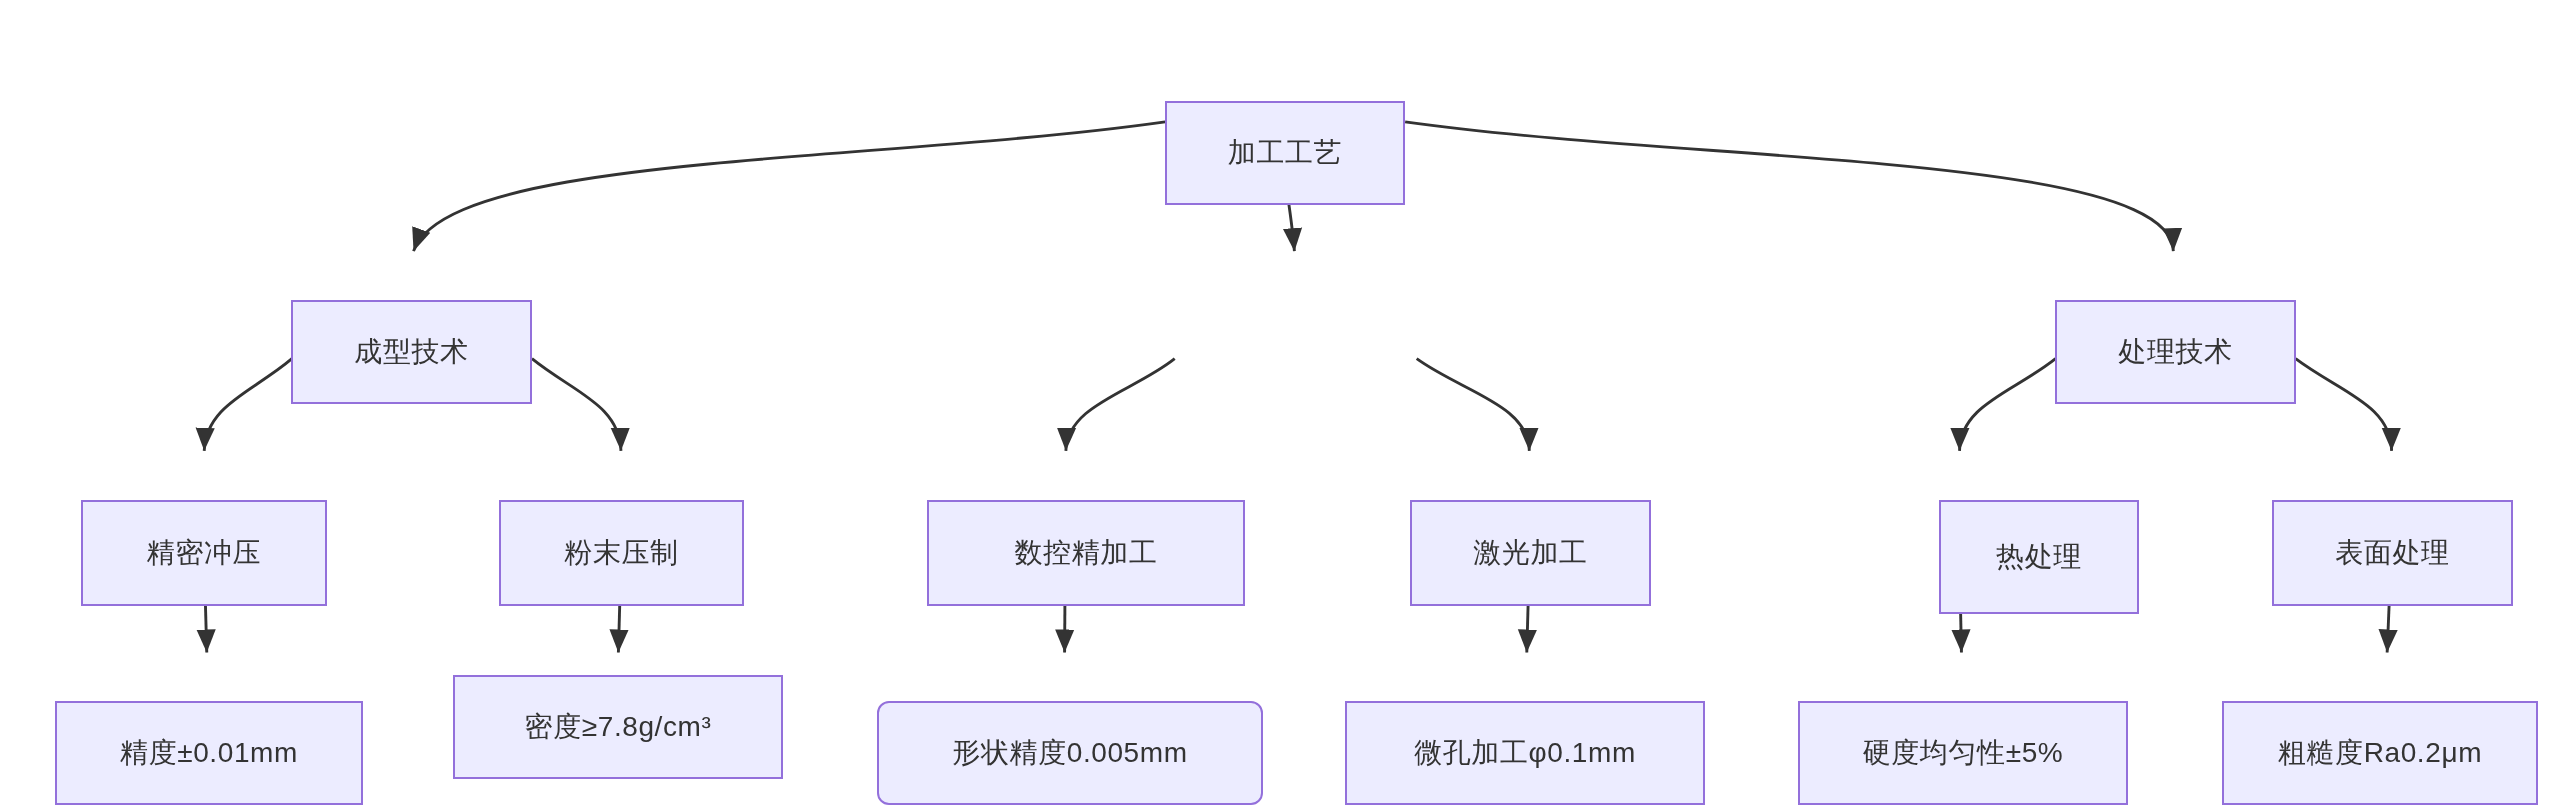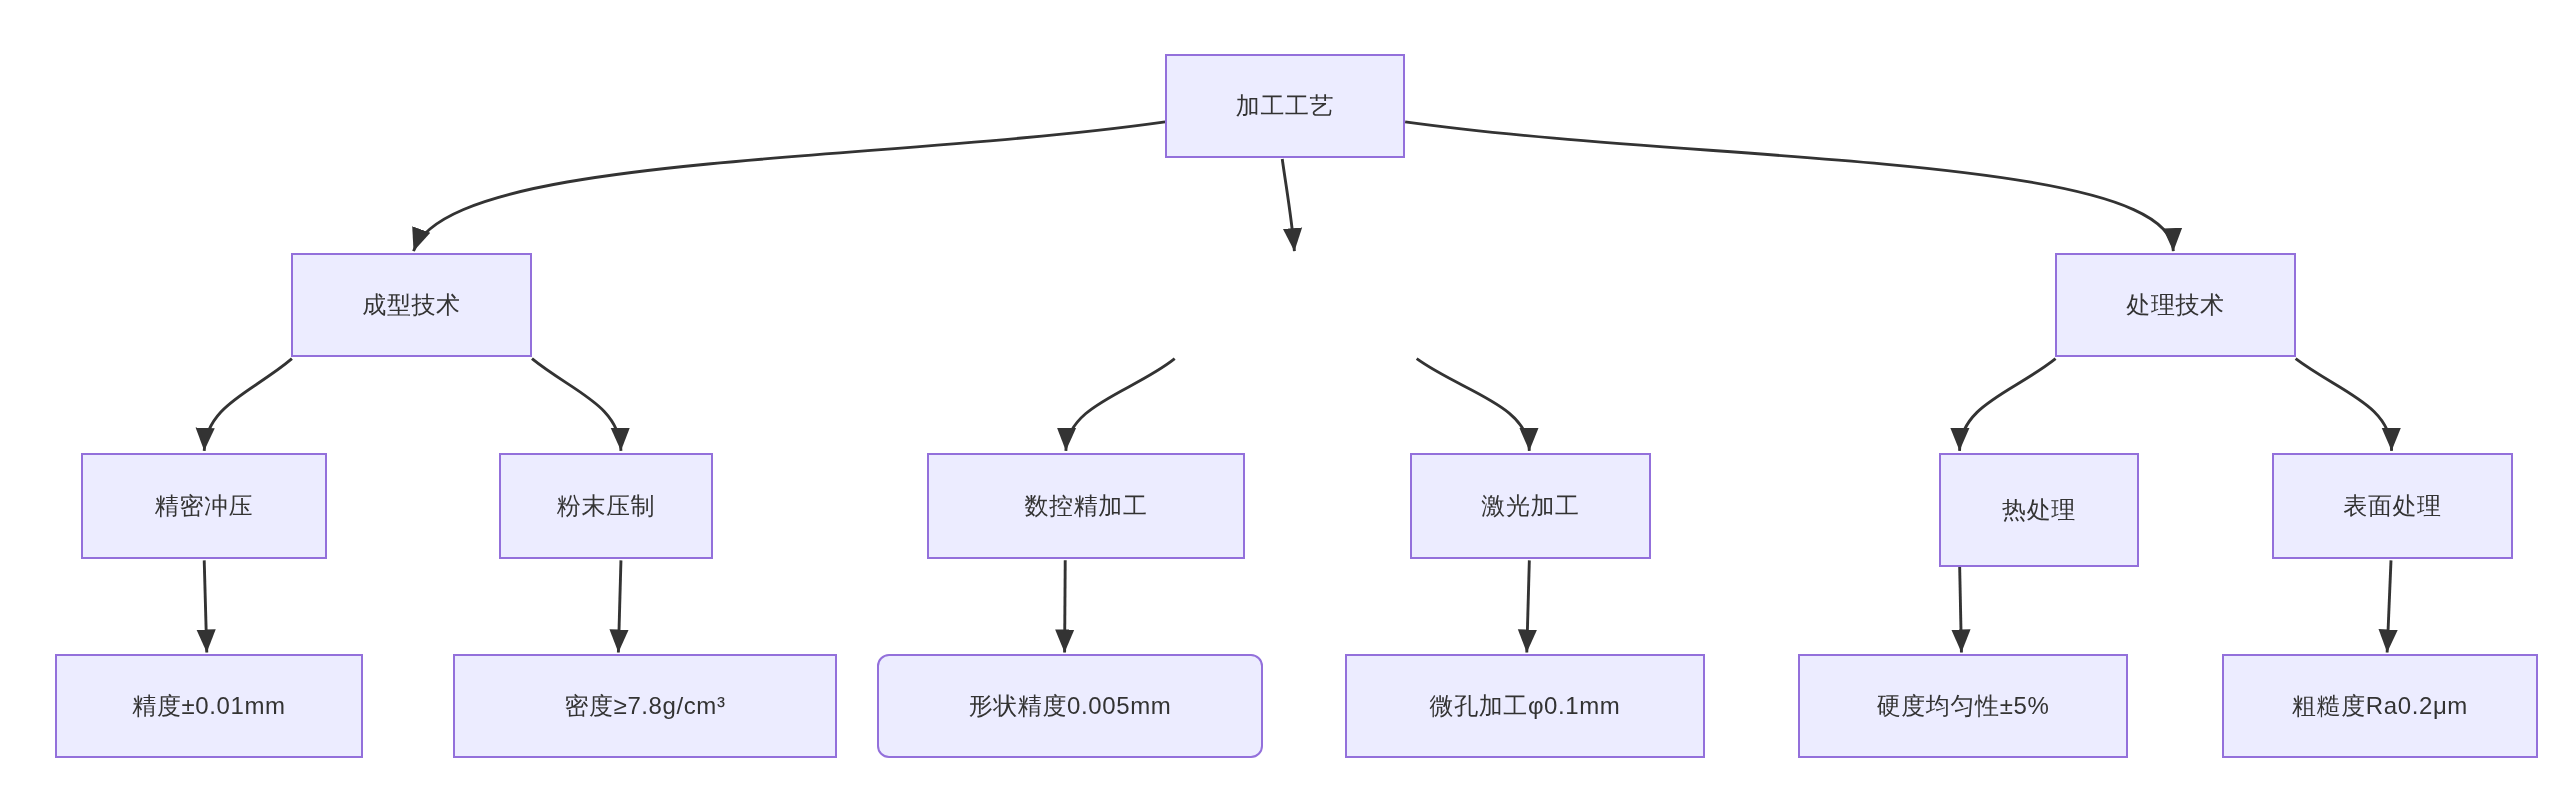--- a/index.html
+++ b/index.html
@@ -27,27 +27,28 @@
     stroke: #333333;
     stroke-width: 4.5px;
   }
   .node {
     position: absolute;
     z-index: 2;
     box-sizing: border-box;
     background: #ECECFF;
     border: 2.2px solid #9370DB;
     color: #333333;
-    font-size: 24px;
+    font-size: 28px;
     display: flex;
     align-items: center;
     justify-content: center;
     text-align: center;
     letter-spacing: 0.6px;
     white-space: nowrap;
+    margin-top: 47px;
   }
 </style>
 </head>
 <body>
 
 <div id="canvas">
 
   <svg id="edge-layer" viewBox="0 0 4024 1260" xmlns="http://www.w3.org/2000/svg">
     <defs>
       <marker id="arrow" markerUnits="userSpaceOnUse" markerWidth="40" markerHeight="40" refX="36" refY="20" orient="auto">
@@ -73,27 +74,27 @@
     <path class="edge" d="M 3061,875 L 3064,1019" marker-end="url(#arrow)"></path>
     <path class="edge" d="M 3735,875 L 3729,1019" marker-end="url(#arrow)"></path>
   </svg>
 
   <div class="node" style="left:1165px; top:54px; width:240px; height:104px;">加工工艺</div>
 
   <div class="node" style="left:291px; top:253px; width:241px; height:104px;">成型技术</div>
   <div class="node" style="left:2055px; top:253px; width:241px; height:104px;">处理技术</div>
 
   <div class="node" style="left:81px; top:453px; width:246px; height:106px;">精密冲压</div>
-  <div class="node" style="left:499px; top:453px; width:214px; height:106px;">粉末压制</div>
+  <div class="node" style="left:499px; top:453px; width:245px; height:106px;">粉末压制</div>
   <div class="node" style="left:927px; top:453px; width:318px; height:106px;">数控精加工</div>
   <div class="node" style="left:1410px; top:453px; width:241px; height:106px;">激光加工</div>
   <div class="node" style="left:1939px; top:453px; width:200px; height:114px;">热处理</div>
   <div class="node" style="left:2272px; top:453px; width:241px; height:106px;text-align:center;">表面处理</div>
 
   <div class="node" style="left:55px; top:654px; width:308px; height:104px;">精度±0.01mm</div>
-  <div class="node" style="left:453px; top:654px; width:384px; height:104px;">密度≥7.8g/cm³</div>
+  <div class="node" style="left:453px; top:628px; width:330px; height:104px;">密度≥7.8g/cm³</div>
   <div class="node" style="left:877px; top:654px; width:386px; height:104px;border-radius:12px;">形状精度0.005mm</div>
   <div class="node" style="left:1345px; top:654px; width:360px; height:104px;">微孔加工φ0.1mm</div>
   <div class="node" style="left:1798px; top:654px; width:330px; height:104px;">硬度均匀性±5%</div>
   <div class="node" style="left:2222px; top:654px; width:316px; height:104px;">粗糙度Ra0.2μm</div>
 
 </div>
 
 
 </body></html>

